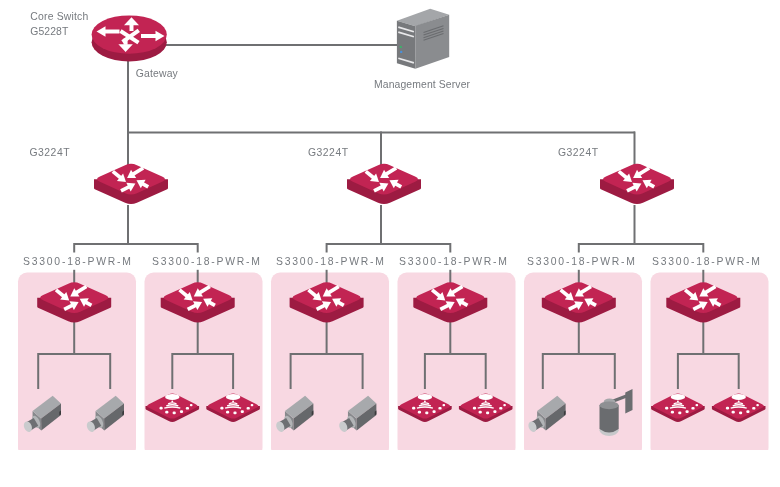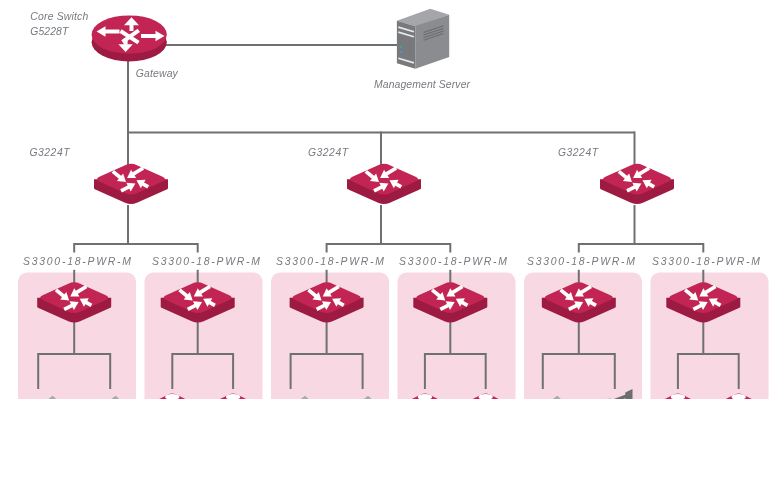--- a/index.html
+++ b/index.html
@@ -1,16 +1,16 @@
 <!DOCTYPE html>
 <html><head>
 <meta charset="utf-8">
 <style>
   html,body{margin:0;padding:0;background:#fff;}
-  #stage{position:relative;width:780px;height:399px;overflow:hidden;font-family:"Liberation Sans",sans-serif;font-style:italic;}
+  #stage{position:relative;width:780px;height:450px;overflow:hidden;font-family:"Liberation Sans",sans-serif;}
 </style>
 </head>
 <body>
 <div id="stage">
 <svg width="780" height="487" viewBox="0 0 780 487">
 <defs>
 
   <g id="sw">
     <path d="M0,16.7 L0,25.6 Q0,26.45 0.8,26.8 L31.08,40.13 Q37,42.8 42.92,40.13 L73.2,26.8 Q74,26.45 74,25.6 L74,16.7 Z" fill="#9d1b42"></path>
     <path d="M5.92,14.03 L31.08,2.67 Q37,0 42.92,2.67 L68.08,14.03 Q74,16.7 68.08,19.37 L42.92,30.73 Q37,33.4 31.08,30.73 L5.92,19.37 Q0,16.7 5.92,14.03 Z" fill="#c22453"></path>

